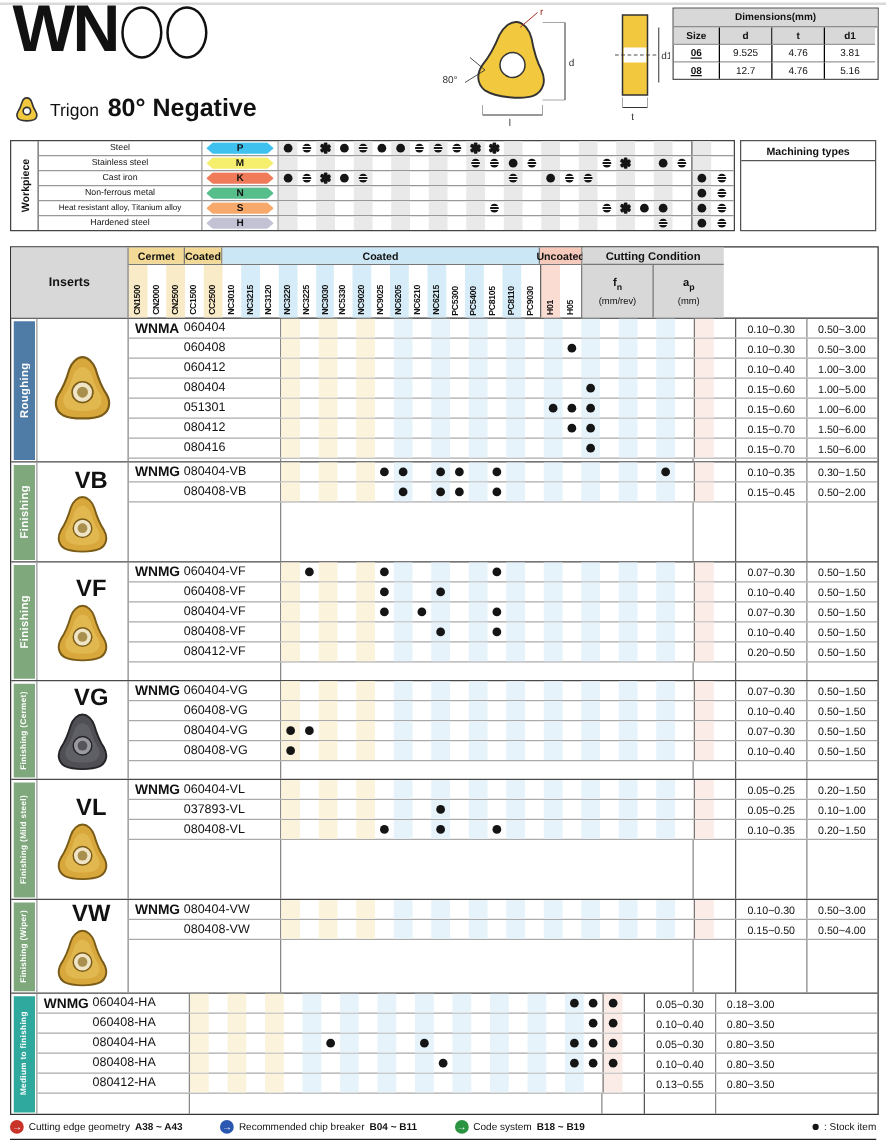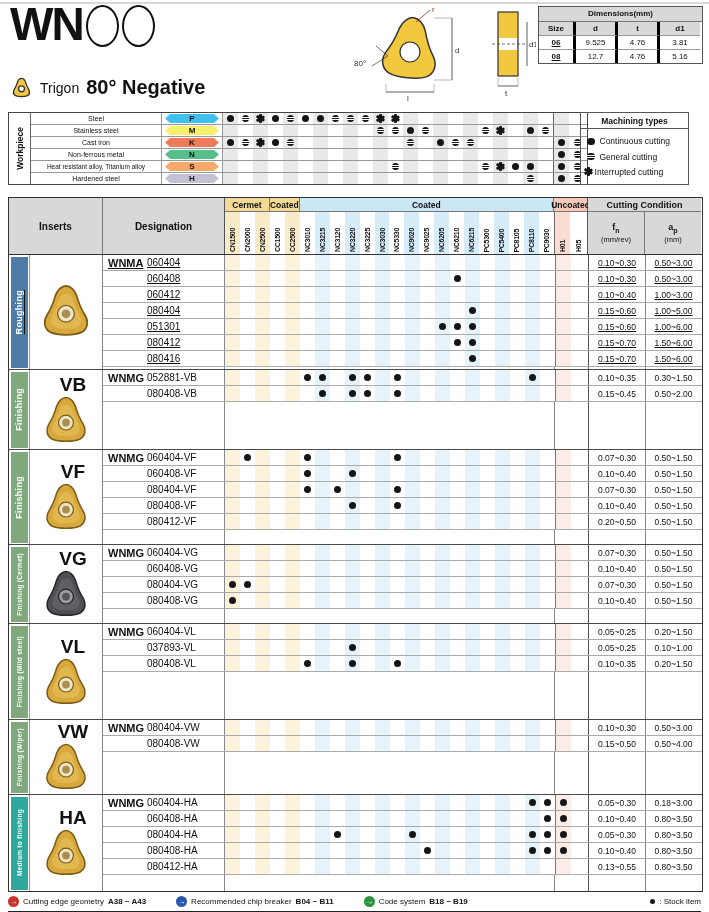--- a/index.html
+++ b/index.html
@@ -3,33 +3,33 @@
 <meta charset="utf-8">
 <style>
   html,body{margin:0;padding:0;}
   body{width:709px;height:912px;position:relative;background:#fff;
        font-family:"Liberation Sans",sans-serif;color:#111;overflow:hidden;}
   .abs{position:absolute;}
   .top-rule{left:0;top:2px;width:709px;height:2px;background:#d9d9d9;}
 
   
   .logo{left:10px;top:2px;display:flex;align-items:flex-start;}
-  .logo-text{font-size:46px;font-weight:bold;letter-spacing:-2px;line-height:44px;}
+  .logo-text{font-size:53px;font-weight:bold;letter-spacing:-2px;line-height:44px;}
   .logo-ellipse{width:29px;height:38px;border:2px solid #111;border-radius:50%;margin-left:3px;margin-top:3px;}
 
   
   .heading{left:10px;top:76px;display:flex;align-items:center;gap:7px;}
   .heading .trig-label{font-size:14px;}
   .heading .trig-title{font-size:20px;font-weight:bold;}
 
   
   .dims{left:538px;top:6px;width:163px;border:1px solid #555;font-size:8px;}
   .dims-title{background:#d8d8d8;font-weight:bold;text-align:center;height:14px;line-height:14px;border-bottom:1px solid #777;}
   .dims-grid{display:grid;grid-template-columns:37px 42px 42px 40px;}
-  .dims-grid div{height:13px;line-height:13px;text-align:center;border-right:3px solid #000000;border-bottom:1px solid #999;}
+  .dims-grid div{height:13px;line-height:13px;text-align:center;border-right:1px solid #000000;border-bottom:1px solid #999;}
   .dims-grid div:nth-child(4n){border-right:none;}
   .dims-grid div:nth-last-child(-n+4){border-bottom:none;}
   .dims-h{background:#d8d8d8;font-weight:bold;}
   .dims-size{font-weight:bold;text-decoration:underline;}
 
   .dim-label{font-size:8px;fill:#333;}
   .dim-label-r{fill:#a03020;}
 
   
   .sym-c{width:7.5px;height:7.5px;border-radius:50%;background:#151515;flex:none;}
@@ -51,21 +51,21 @@
             font-size:7px;box-sizing:border-box;text-align:center;}
   .wp-hex{width:61px;border-right:1px solid #999;display:flex;align-items:center;justify-content:center;box-sizing:border-box;}
   .hex{width:54px;height:9.5px;clip-path:polygon(10% 0,90% 0,100% 50%,90% 100%,10% 100%,0 50%);
        display:flex;align-items:center;justify-content:center;font-size:8px;font-weight:bold;}
   .wp-cell{width:15px;display:flex;align-items:center;justify-content:center;box-sizing:border-box;}
   .wp-cell.gray{background:#e9e9e9;}
   .wp-cell.u0{width:16px;border-left:1.2px solid #666;}
   .wp-cell.u1{width:17px;}
 
   
-  .legend{left:580px;top:112px;width:109px;height:73px;border:1.2px solid #555;box-sizing:border-box;display:flex;flex-direction:column;}
+  .legend{left:592px;top:112px;width:109px;height:73px;border:1.2px solid #555;box-sizing:border-box;display:flex;flex-direction:column;}
   .lg-title{height:15px;border-bottom:1px solid #555;font-size:8.5px;font-weight:bold;display:flex;align-items:center;justify-content:center;}
   .lg-items{flex:1;display:flex;flex-direction:column;justify-content:space-evenly;padding:2px 6px;}
   .lg-item{display:flex;align-items:center;gap:5px;font-size:8.5px;}
 
   
   .mt{left:8px;top:197px;width:693px;border:1.5px solid #333;box-sizing:content-box;background:#fff;}
   .mt-header{display:flex;height:56px;border-bottom:1.3px solid #333;}
   .hd-inserts{width:94px;background:#d8d8d8;border-right:1px solid #777;display:flex;align-items:center;justify-content:center;
               font-size:10px;font-weight:bold;box-sizing:border-box;}
   .hd-desig{width:122px;background:#d8d8d8;border-right:1px solid #555;display:flex;align-items:center;justify-content:center;
@@ -475,40 +475,25 @@
         </div>
         <div class="wp-cell u1">
           <span class="sym-g"></span>
         </div>
       </div>
     </div>
 </div>
 
 <div class="abs legend">
   <div class="lg-title">Machining types</div>
-  <div class="lg-items">
-      <div class="lg-item">
-        <span class="sym-c"></span>
-        <span>Continuous cutting</span>
-      </div>
-      <div class="lg-item">
-        <span class="sym-g"></span>
-        <span>General cutting</span>
-      </div>
-      <div class="lg-item">
-        <span class="sym-i"></span>
-        <span>Interrupted cutting</span>
-      </div>
-    </div>
 </div>
 
 <div class="abs mt">
   <div class="mt-header">
     <div class="hd-inserts">Inserts</div>
-    <div class="hd-desig">Designation</div>
     <div class="hd-grades">
       <div class="hd-groups">
           <div class="hd-group g-cermet" style="width: 45px;">Cermet</div>
           <div class="hd-group g-cermet" style="width: 30px;">Coated</div>
           <div class="hd-group g-coated" style="width: 255px;">Coated</div>
           <div class="hd-group g-uncoated" style="width: 33px;">Uncoated</div>
         </div>
       <div class="hd-cols">
           <div class="hd-col hc-cream" style="width: 15px;">
             <span>CN1500</span>
@@ -592,21 +577,21 @@
           <div class="cc-unit">(mm/rev)</div>
         </div>
         <div class="hd-ap">
           <div class="cc-name"><span>a</span><sub>p</sub></div>
           <div class="cc-unit">(mm)</div>
         </div>
       </div>
     </div>
   </div>
   <div id="sections">
-      <div class="sect" style="height: 114px; text-decoration: underline;">
+      <div class="sect" style="height: 114px;">
         <div class="tabwrap">
           <div class="tab" style="background: rgb(78, 124, 166);">
             <span>Roughing</span>
           </div>
         </div>
         <div class="insert-cell">
           <svg width="60" height="56" viewBox="-34 -34 68 64">
             <path d="M0,-32 C5,-32 10,-27 12,-21 C14,-14 18,-4 22,2 C26,9 25,17 18,21 C12,24 5,24 0,24 C-5,24 -12,24 -18,21 C-25,17 -26,9 -22,2 C-18,-4 -14,-14 -12,-21 C-10,-27 -5,-32 0,-32 Z" fill="#D9A83C" stroke="#7a5c18" stroke-width="2"></path>
             <path d="M0,-32 C5,-32 10,-27 12,-21 C14,-14 18,-4 22,2 C26,9 25,17 18,21 C12,24 5,24 0,24 C-5,24 -12,24 -18,21 C-25,17 -26,9 -22,2 C-18,-4 -14,-14 -12,-21 C-10,-27 -5,-32 0,-32 Z" transform="scale(0.72)" fill="#E8C35F" opacity="0.55"></path>
             <circle r="9.5" fill="#efe5c6" stroke="#7a5c18" stroke-width="1.5"></circle>
@@ -875,21 +860,21 @@
             <path d="M0,-32 C5,-32 10,-27 12,-21 C14,-14 18,-4 22,2 C26,9 25,17 18,21 C12,24 5,24 0,24 C-5,24 -12,24 -18,21 C-25,17 -26,9 -22,2 C-18,-4 -14,-14 -12,-21 C-10,-27 -5,-32 0,-32 Z" fill="#D9A83C" stroke="#7a5c18" stroke-width="2"></path>
             <path d="M0,-32 C5,-32 10,-27 12,-21 C14,-14 18,-4 22,2 C26,9 25,17 18,21 C12,24 5,24 0,24 C-5,24 -12,24 -18,21 C-25,17 -26,9 -22,2 C-18,-4 -14,-14 -12,-21 C-10,-27 -5,-32 0,-32 Z" transform="scale(0.72)" fill="#E8C35F" opacity="0.55"></path>
             <circle r="9.5" fill="#efe5c6" stroke="#7a5c18" stroke-width="1.5"></circle>
             <circle r="5" fill="#a98f4e"></circle>
           </svg>
         </div>
         <div class="rows">
           <div class="trow">
             <div class="desig">
               <b>WNMG</b>
-              <span>052881-VB</span>
+              <span>080404-VB</span>
             </div>
             <div class="dcell bc-cream"></div>
             <div class="dcell"></div>
             <div class="dcell bc-cream"></div>
             <div class="dcell"></div>
             <div class="dcell bc-cream"></div>
             <div class="dcell">
               <span class="sym-c"></span>
             </div>
             <div class="dcell bc-blue">
@@ -1552,29 +1537,20 @@
             <div class="fs fs-fn"></div>
             <div class="fs fs-ap"></div>
           </div>
         </div>
       </div>
       <div class="sect" style="height: 97px;">
         <div class="tabwrap">
           <div class="tab" style="background: rgb(47, 169, 158);">
             <span class="small">Medium to finishing</span>
           </div>
-        </div>
-        <div class="insert-cell">
-          <div class="insert-label">HA</div>
-          <svg width="54" height="50" viewBox="-34 -34 68 64">
-            <path d="M0,-32 C5,-32 10,-27 12,-21 C14,-14 18,-4 22,2 C26,9 25,17 18,21 C12,24 5,24 0,24 C-5,24 -12,24 -18,21 C-25,17 -26,9 -22,2 C-18,-4 -14,-14 -12,-21 C-10,-27 -5,-32 0,-32 Z" fill="#D9A83C" stroke="#7a5c18" stroke-width="2"></path>
-            <path d="M0,-32 C5,-32 10,-27 12,-21 C14,-14 18,-4 22,2 C26,9 25,17 18,21 C12,24 5,24 0,24 C-5,24 -12,24 -18,21 C-25,17 -26,9 -22,2 C-18,-4 -14,-14 -12,-21 C-10,-27 -5,-32 0,-32 Z" transform="scale(0.72)" fill="#E8C35F" opacity="0.55"></path>
-            <circle r="9.5" fill="#efe5c6" stroke="#7a5c18" stroke-width="1.5"></circle>
-            <circle r="5" fill="#a98f4e"></circle>
-          </svg>
         </div>
         <div class="rows">
           <div class="trow">
             <div class="desig">
               <b>WNMG</b>
               <span>060404-HA</span>
             </div>
             <div class="dcell bc-cream"></div>
             <div class="dcell"></div>
             <div class="dcell bc-cream"></div>

